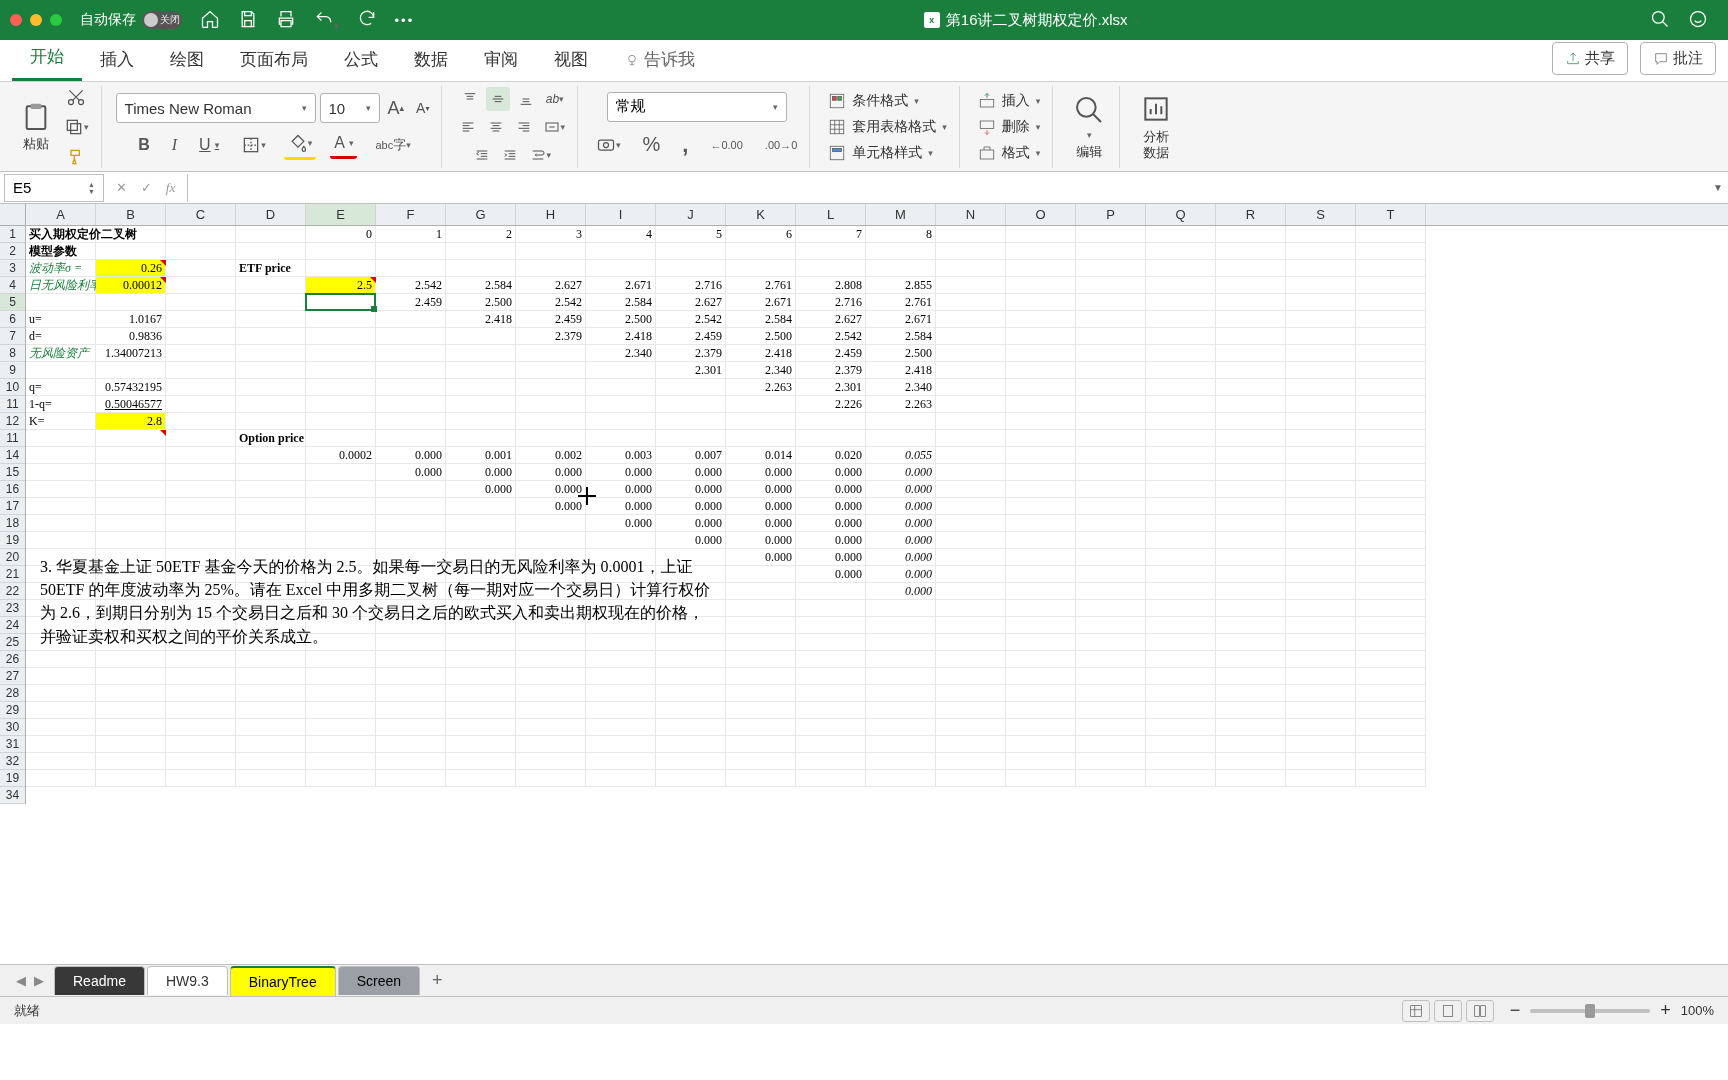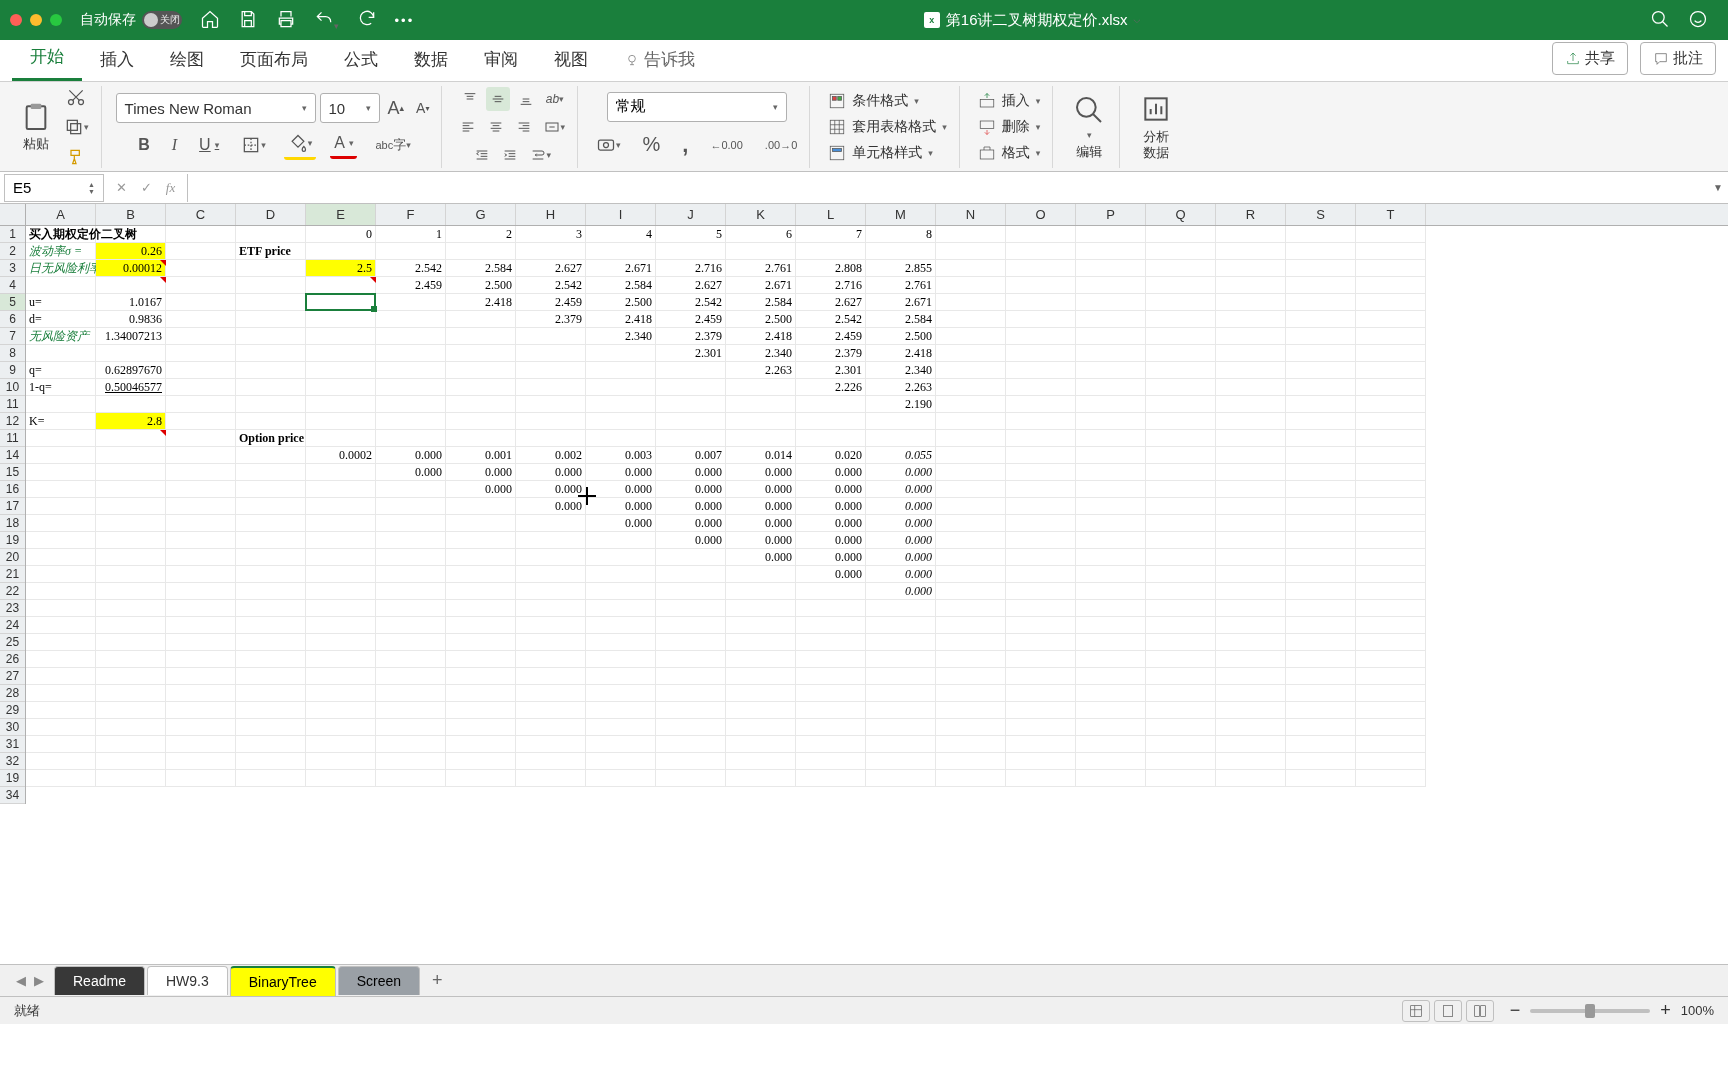--- a/index.html
+++ b/index.html
@@ -534,20 +534,42 @@
           <div class="cell r" style="width: 70px;">8</div>
           <div class="cell r" style="width: 70px;"></div>
           <div class="cell r" style="width: 70px;"></div>
           <div class="cell r" style="width: 70px;"></div>
           <div class="cell r" style="width: 70px;"></div>
           <div class="cell r" style="width: 70px;"></div>
           <div class="cell r" style="width: 70px;"></div>
           <div class="cell r" style="width: 70px;"></div>
         </div>
         <div class="row">
+          <div class="cell l b" style="width: 70px; overflow: visible;">模型参数</div>
+          <div class="cell r" style="width: 70px;"></div>
+          <div class="cell r" style="width: 70px;"></div>
+          <div class="cell l" style="width: 70px;"></div>
+          <div class="cell r" style="width: 70px;"></div>
+          <div class="cell r" style="width: 70px;"></div>
+          <div class="cell r" style="width: 70px;"></div>
+          <div class="cell r" style="width: 70px;"></div>
+          <div class="cell r" style="width: 70px;"></div>
+          <div class="cell r" style="width: 70px;"></div>
+          <div class="cell r" style="width: 70px;"></div>
+          <div class="cell r" style="width: 70px;"></div>
+          <div class="cell r" style="width: 70px;"></div>
+          <div class="cell r" style="width: 70px;"></div>
+          <div class="cell r" style="width: 70px;"></div>
+          <div class="cell r" style="width: 70px;"></div>
+          <div class="cell r" style="width: 70px;"></div>
+          <div class="cell r" style="width: 70px;"></div>
+          <div class="cell r" style="width: 70px;"></div>
+          <div class="cell r" style="width: 70px;"></div>
+        </div>
+        <div class="row">
           <div class="cell l grn" style="width: 70px;">波动率σ =</div>
           <div class="cell r yel" style="width: 70px;">0.26</div>
           <div class="cell r" style="width: 70px;"></div>
           <div class="cell l b" style="width: 70px; overflow: visible;">ETF price</div>
           <div class="cell r" style="width: 70px;"></div>
           <div class="cell r" style="width: 70px;"></div>
           <div class="cell r" style="width: 70px;"></div>
           <div class="cell r" style="width: 70px;"></div>
           <div class="cell r" style="width: 70px;"></div>
           <div class="cell r" style="width: 70px;"></div>
@@ -689,21 +711,21 @@
           <div class="cell r" style="width: 70px;"></div>
           <div class="cell r" style="width: 70px;"></div>
           <div class="cell r" style="width: 70px;"></div>
           <div class="cell r" style="width: 70px;"></div>
           <div class="cell r" style="width: 70px;"></div>
           <div class="cell r" style="width: 70px;"></div>
           <div class="cell r" style="width: 70px;"></div>
         </div>
         <div class="row">
           <div class="cell l" style="width: 70px;">q=</div>
-          <div class="cell r" style="width: 70px;">0.62897670</div>
+          <div class="cell r" style="width: 70px;">0.57432195</div>
           <div class="cell r" style="width: 70px;"></div>
           <div class="cell l" style="width: 70px;"></div>
           <div class="cell r" style="width: 70px;"></div>
           <div class="cell r" style="width: 70px;"></div>
           <div class="cell r" style="width: 70px;"></div>
           <div class="cell r" style="width: 70px;"></div>
           <div class="cell r" style="width: 70px;"></div>
           <div class="cell r" style="width: 70px;"></div>
           <div class="cell r" style="width: 70px;">2.263</div>
           <div class="cell r" style="width: 70px;">2.301</div>
@@ -723,42 +745,20 @@
           <div class="cell l" style="width: 70px;"></div>
           <div class="cell r" style="width: 70px;"></div>
           <div class="cell r" style="width: 70px;"></div>
           <div class="cell r" style="width: 70px;"></div>
           <div class="cell r" style="width: 70px;"></div>
           <div class="cell r" style="width: 70px;"></div>
           <div class="cell r" style="width: 70px;"></div>
           <div class="cell r" style="width: 70px;"></div>
           <div class="cell r" style="width: 70px;">2.226</div>
           <div class="cell r" style="width: 70px;">2.263</div>
-          <div class="cell r" style="width: 70px;"></div>
-          <div class="cell r" style="width: 70px;"></div>
-          <div class="cell r" style="width: 70px;"></div>
-          <div class="cell r" style="width: 70px;"></div>
-          <div class="cell r" style="width: 70px;"></div>
-          <div class="cell r" style="width: 70px;"></div>
-          <div class="cell r" style="width: 70px;"></div>
-        </div>
-        <div class="row">
-          <div class="cell l" style="width: 70px;"></div>
-          <div class="cell r" style="width: 70px;"></div>
-          <div class="cell r" style="width: 70px;"></div>
-          <div class="cell l" style="width: 70px;"></div>
-          <div class="cell r" style="width: 70px;"></div>
-          <div class="cell r" style="width: 70px;"></div>
-          <div class="cell r" style="width: 70px;"></div>
-          <div class="cell r" style="width: 70px;"></div>
-          <div class="cell r" style="width: 70px;"></div>
-          <div class="cell r" style="width: 70px;"></div>
-          <div class="cell r" style="width: 70px;"></div>
-          <div class="cell r" style="width: 70px;"></div>
-          <div class="cell r" style="width: 70px;">2.190</div>
           <div class="cell r" style="width: 70px;"></div>
           <div class="cell r" style="width: 70px;"></div>
           <div class="cell r" style="width: 70px;"></div>
           <div class="cell r" style="width: 70px;"></div>
           <div class="cell r" style="width: 70px;"></div>
           <div class="cell r" style="width: 70px;"></div>
           <div class="cell r" style="width: 70px;"></div>
         </div>
         <div class="row">
           <div class="cell l" style="width: 70px;">K=</div>
@@ -1240,20 +1240,21 @@
           <div class="cell r" style="width: 70px;"></div>
           <div class="cell r" style="width: 70px;"></div>
           <div class="cell r" style="width: 70px;"></div>
           <div class="cell r" style="width: 70px;"></div>
           <div class="cell r" style="width: 70px;"></div>
           <div class="cell r" style="width: 70px;"></div>
         </div>
       <div class="selection-box" id="sel-box" style="left: 279px; top: 67px; width: 71px; height: 18px;">
         <div class="selection-handle"></div>
       </div>
+      <div class="text-overlay" id="problem-overlay" style="left: 10px; top: 325px; width: 680px;">3.   华夏基金上证 50ETF 基金今天的价格为 2.5。如果每一交易日的无风险利率为 0.0001，上证 50ETF 的年度波动率为 25%。请在 Excel 中用多期二叉树（每一期对应一个交易日）计算行权价为 2.6，到期日分别为 15 个交易日之后和 30 个交易日之后的欧式买入和卖出期权现在的价格，并验证卖权和买权之间的平价关系成立。</div>
       <div class="cursor-cross" style="left:552px;top:261px;"></div>
     <div class="tri" style="left: 134px; top: 34px;"></div>
         <div class="tri" style="left: 134px; top: 51px;"></div>
         <div class="tri" style="left: 344px; top: 51px;"></div>
         <div class="tri" style="left: 134px; top: 204px;"></div>
       </div>
   </div>
 </div>
 
 <div class="sheet-bar">

